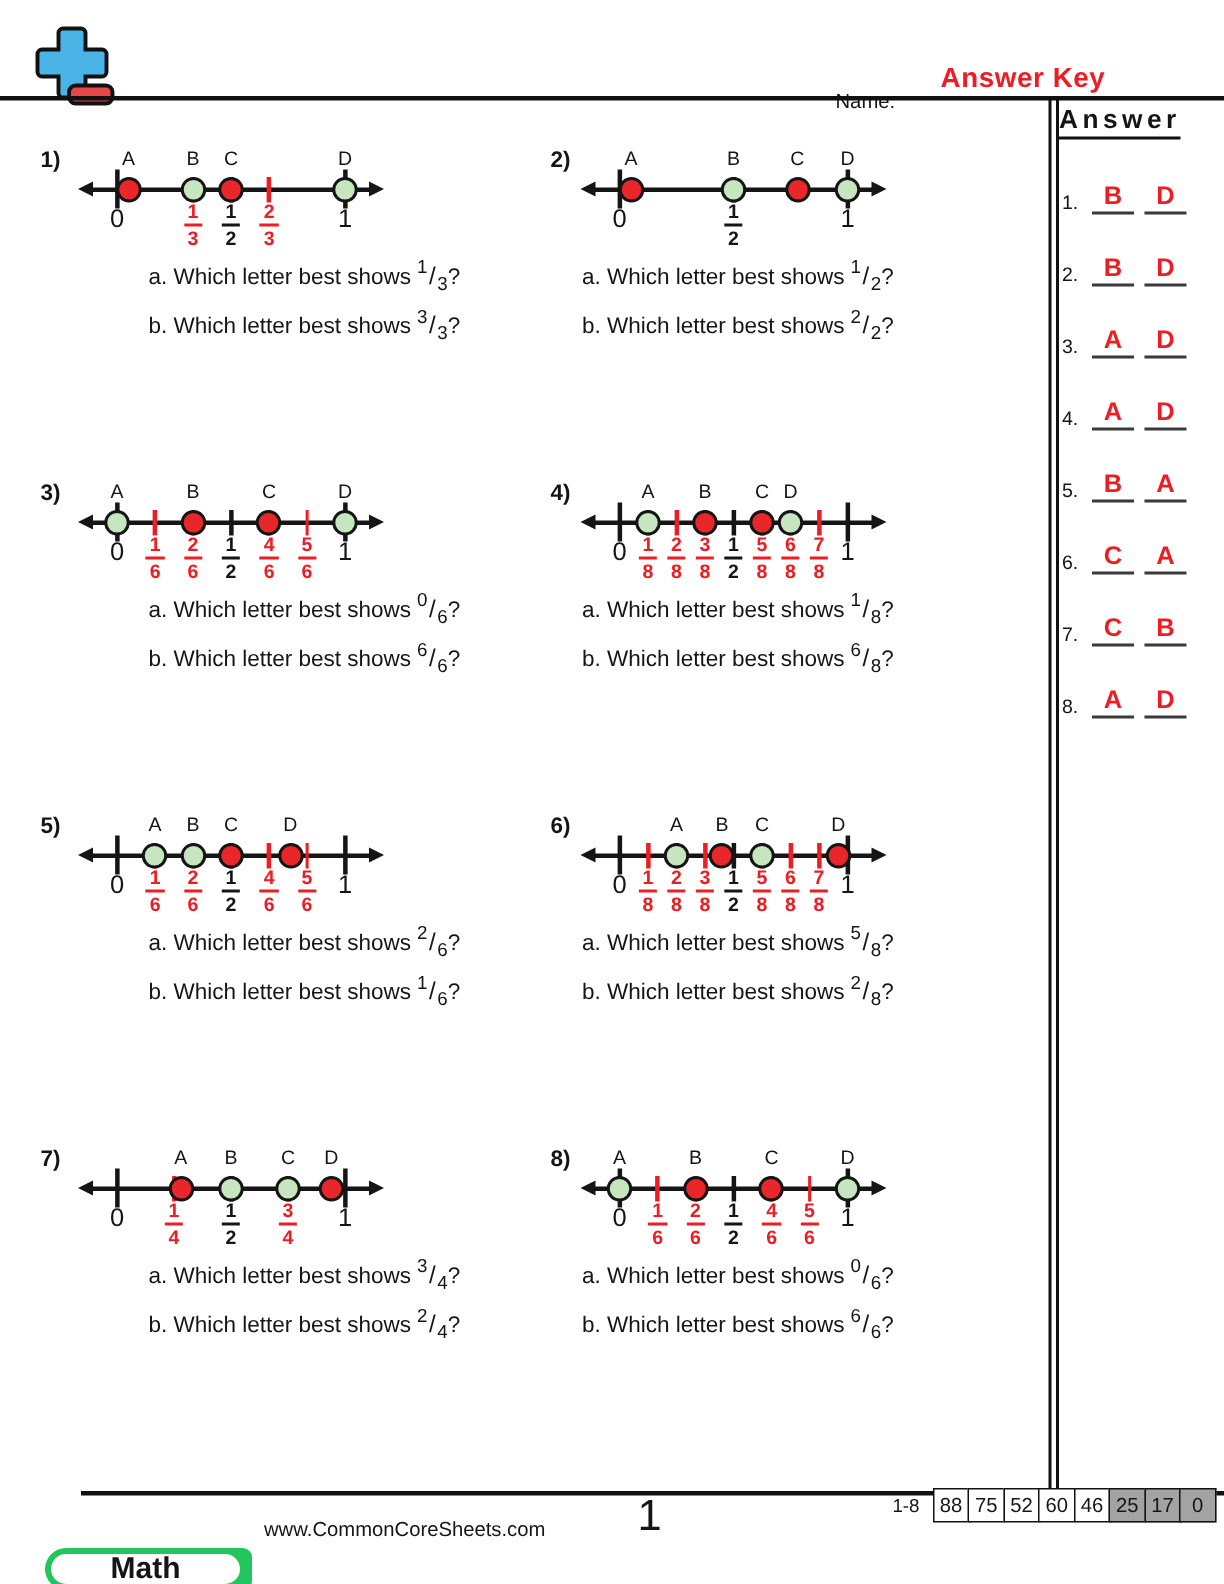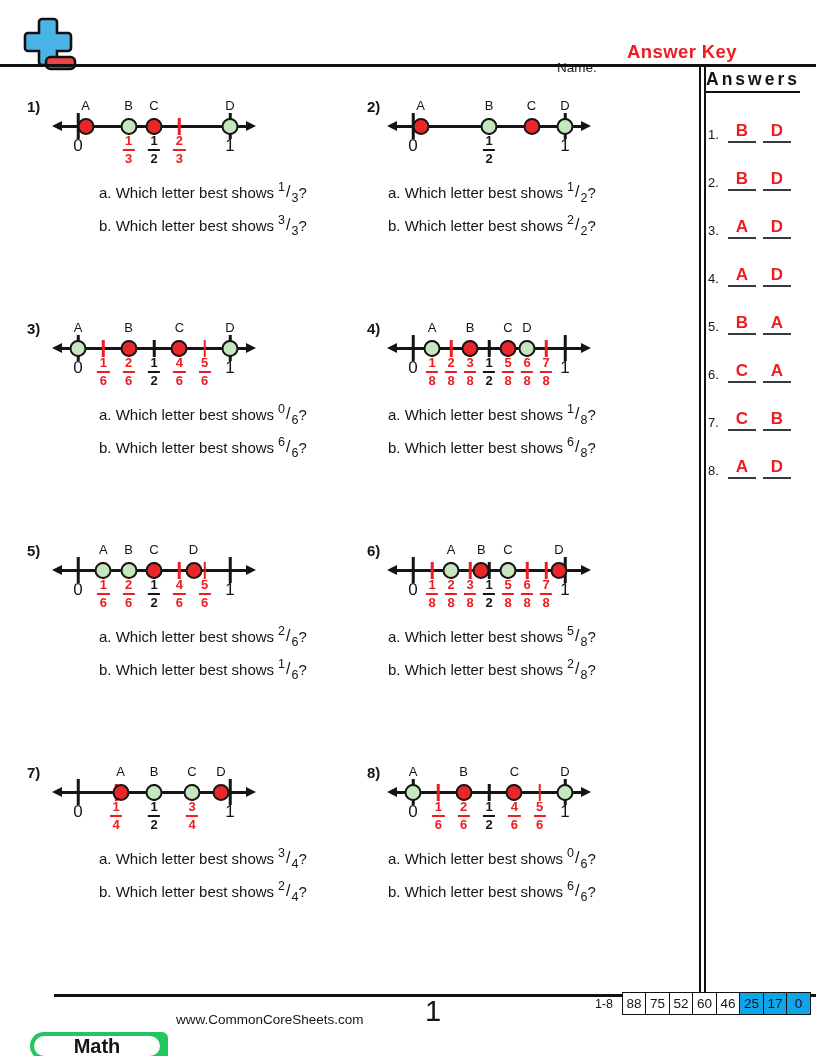--- a/index.html
+++ b/index.html
@@ -54,59 +54,59 @@
   .frac{position:absolute;top:42px;transform:translateX(-50%);display:flex;flex-direction:column;
         align-items:center;font-size:13px;font-weight:600;line-height:1.1;}
   .frac.red{color:#ee1c23;}
   .frac.black{color:#151515;}
   .frac .fn{border-bottom:2px solid currentColor;padding:0 2.5px 1px;}
   .frac .fd{padding-top:1px;}
 
   .q-block{position:absolute;top:76px;}
   .prob:nth-child(odd) .q-block{left:84px;}
   .prob:nth-child(even) .q-block{left:33px;}
-  .q-line{height:33px;display:flex;align-items:flex-end;font-size:15px;white-space:nowrap;}
+  .q-line{height:33px;display:flex;align-items:center;font-size:15px;white-space:nowrap;}
   .q-sup{font-size:12.5px;position:relative;top:-7px;margin-left:4px;}
   .q-slash{font-size:16px;margin:0 1px;}
   .q-sub{font-size:12.5px;position:relative;top:4px;}
   .q-end{font-size:15px;}
 
   
   .footer-rule{position:absolute;left:54px;top:994px;width:762px;height:2.5px;background:#111;}
   .math-badge{position:absolute;left:30px;top:991px;width:138px;height:28px;background:#22c55e;
               border-radius:16px 7px 7px 16px;margin-top:41px;}
   .math-badge .pill{position:absolute;left:4px;top:4px;right:8px;bottom:4px;background:#fff;
               border-radius:17px;display:flex;align-items:center;justify-content:center;
               font-size:20px;font-weight:bold;}
   .website{position:absolute;left:176px;top:1012px;font-size:13.5px;}
   .page-num{position:absolute;left:425px;top:995px;font-size:29px;font-weight:400;}
   .score{position:absolute;right:5px;top:992px;display:flex;align-items:center;}
   .score-range{font-size:12.5px;margin-right:10px;}
   .score .cell{width:23px;height:21px;border:1.5px solid #111;margin-left:-1.5px;display:flex;
                align-items:center;justify-content:center;font-size:13.5px;background:#fff;}
-  .score .cell.hl{background:#0ea5e9;}
+  .score .cell.hl{background:#a3a3a3;}
 </style>
 </head>
 <body>
 
 <div class="page">
 
   <div class="logo">
     <svg width="58" height="56" viewBox="0 0 58 56">
       <path d="M22 3 h12 a3 3 0 0 1 3 3 v11 h11 a3 3 0 0 1 3 3 v12 a3 3 0 0 1 -3 3 h-11 v11 a3 3 0 0 1 -3 3 h-12 a3 3 0 0 1 -3 -3 v-11 H8 a3 3 0 0 1 -3 -3 V20 a3 3 0 0 1 3 -3 h11 V6 a3 3 0 0 1 3 -3 z" fill="#4ab4e6" stroke="#111" stroke-width="2.6"></path>
       <rect x="26" y="41" width="29" height="12" rx="4.5" fill="#e84747" stroke="#111" stroke-width="2.6"></rect>
     </svg>
   </div>
   <div class="name-label">Name:</div>
   <div class="answer-key">Answer Key</div>
   <div class="header-rule"></div>
 
   <div class="vline"></div>
   <div class="answers">
-    <span class="answers-title">Answers</span>
+    <span class="answers-title">Answer</span>
     <div class="ans-rows">
       <div class="ans-row">
         <span class="ans-num">1.</span>
         <span class="ans-slot">B</span>
         <span class="ans-slot">D</span>
       </div>
       <div class="ans-row">
         <span class="ans-num">2.</span>
         <span class="ans-slot">B</span>
         <span class="ans-slot">D</span>

